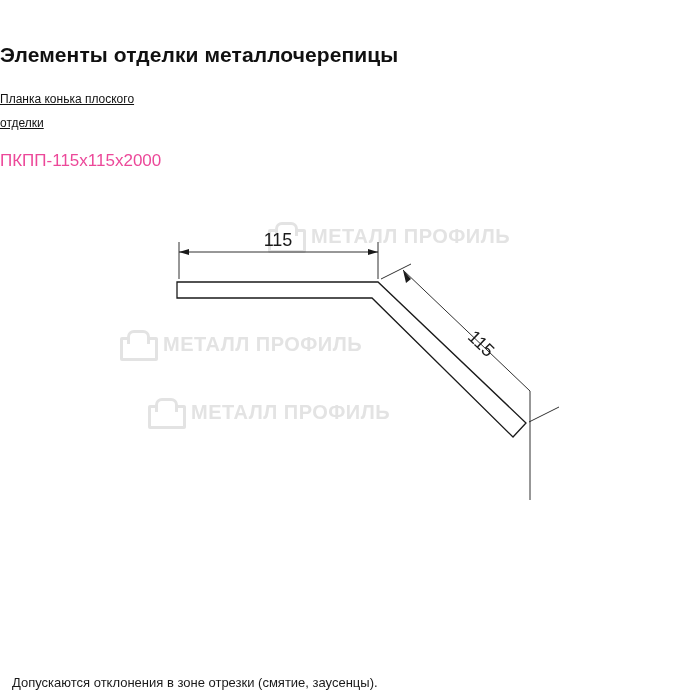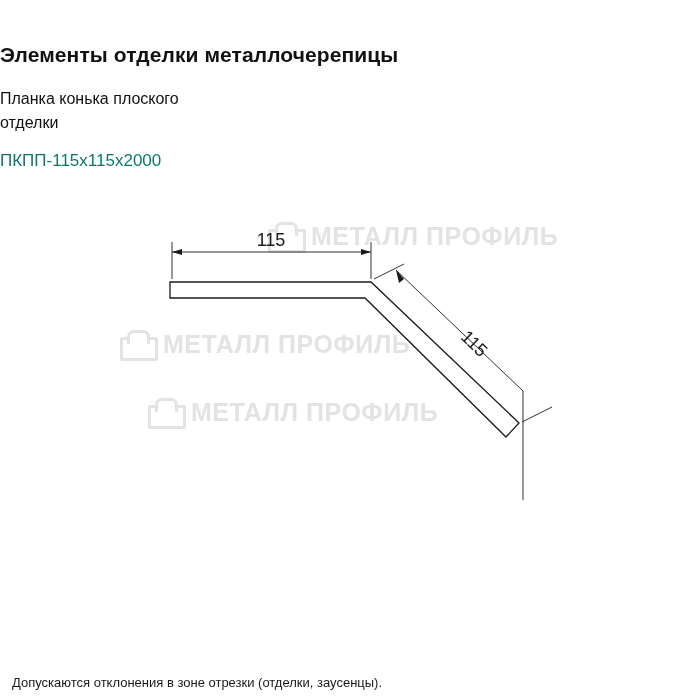--- a/index.html
+++ b/index.html
@@ -32,54 +32,55 @@
   }
   .title-main {
     font-size: 21px;
     font-weight: bold;
     line-height: 28px;
     letter-spacing: 0.1px;
     color: #111111;
   }
   .title-sub {
     margin-top: 18px;
-    font-size: 16px;
+    font-size: 12px;
     line-height: 24px;
     color: #111111;
+    text-decoration: underline;
   }
   .title-code {
     margin-top: 14px;
     font-size: 17px;
     line-height: 24px;
-    color: #0f766e;
+    color: #ec4899;
   }
 
   
   .drawing {
     position: absolute;
     top: 180px;
-    left: 0;
+    left: 7px;
     width: 656px;
     height: 320px;
   }
   .drawing svg {
     display: block;
   }
 
   
   .watermark {
     position: absolute;
     color: #e3e3e3;
     font-weight: bold;
-    font-size: 25px;
+    font-size: 20px;
     letter-spacing: 0.5px;
     white-space: nowrap;
     user-select: none;
     display: flex;
-    align-items: flex-start;
+    align-items: flex-end;
     gap: 9px;
   }
   .watermark .wm-mark {
     display: inline-block;
     width: 34px;
     height: 26px;
     position: relative;
   }
   .watermark .wm-mark::before {
     content: "";
@@ -173,16 +174,16 @@
       <polygon points="396,90 404,99 399,103" fill="#1a1a1a"></polygon>
       <polygon points="523,433 520,423 526,423" fill="#1a1a1a"></polygon>
 
       <text x="271" y="66" text-anchor="middle" font-family="Liberation Sans, sans-serif" font-size="18" fill="#1a1a1a">115</text>
 
       <text x="470" y="168" text-anchor="middle" font-family="Liberation Sans, sans-serif" font-size="18" fill="#1a1a1a" transform="rotate(44 470 168)">115</text>
     </svg>
   </div>
 
   <div class="footer">
-    <div>Допускаются отклонения в зоне отрезки (отделки, заусенцы).</div>
+    <div>Допускаются отклонения в зоне отрезки (смятие, заусенцы).</div>
   </div>
 
 </div>
 
 </body></html>

